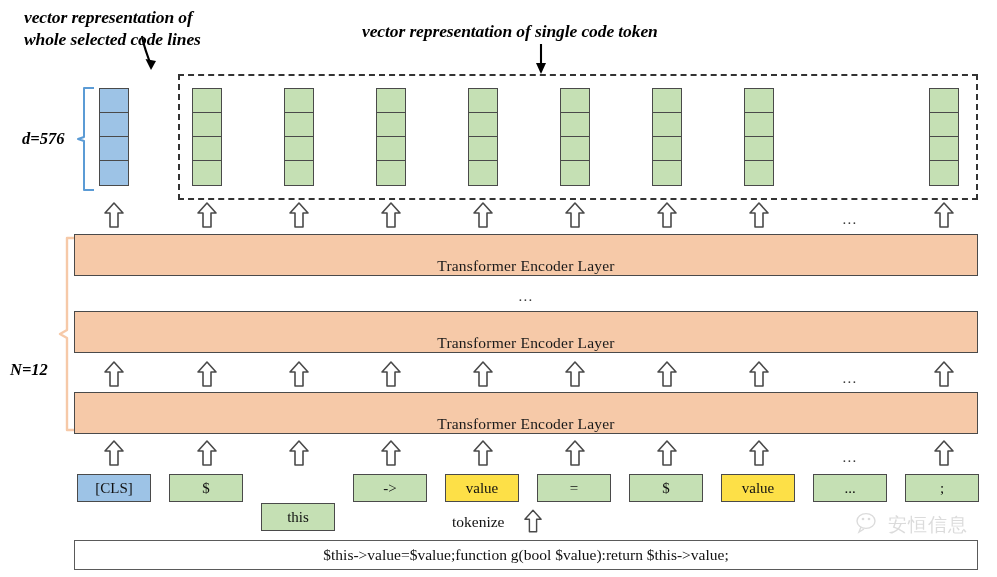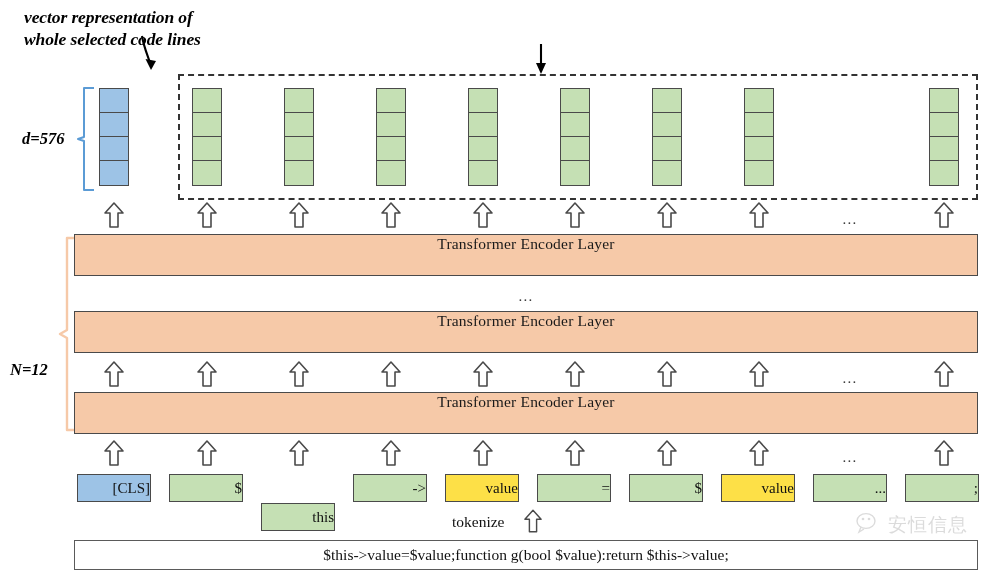--- a/index.html
+++ b/index.html
@@ -43,32 +43,32 @@
   }
   .stack .cell:first-child { margin-top:0; }
   .stack.green .cell { background:#c5e0b4; }
   .stack.blue  .cell { background:#9dc3e6; }
 
   
   .enc-layer {
     box-sizing:border-box;
     background:#f6c9a8;
     border:1.8px solid #4a4a4a;
-    display:flex; align-items:flex-start; justify-content:center;
+    display:flex; align-items:flex-end; justify-content:center;
     font-family:"Liberation Serif", serif;
     font-size:15.5px;
     color:#1a1a1a;
     letter-spacing:0.2px;
   }
 
   
   .token {
     box-sizing:border-box;
     border:1.6px solid #4a4a4a;
-    display:flex; align-items:center; justify-content:flex-end;
+    display:flex; align-items:center; justify-content:center;
     font-family:"Liberation Serif", serif;
     font-size:15px;
     color:#111;
     line-height:1;
   }
   .token.green { background:#c5e0b4; }
   .token.blue  { background:#9dc3e6; }
   .token.gray  { background:#fde047; }
 
   
@@ -114,20 +114,21 @@
   }
 </style>
 </head>
 <body>
 
 <div id="stage">
 
   <div class="abs caption" style="left:24px; top:6px; width:240px;">vector representation of
 whole selected code lines</div>
 
+  <div class="abs caption" style="left:362px; top:20px; width:400px;">vector representation of single code token</div>
 
   <svg class="abs icon" style="left:130px; top:32px;" width="34" height="40" viewBox="0 0 34 40">
     <path d="M12 4 C 14 16, 18 24, 21 34" stroke="#000" stroke-width="2.1" fill="none"></path>
     <path d="M21 38 L 15.5 27 L 26 29 Z" fill="#000"></path>
   </svg>
 
   <svg class="abs icon" style="left:528px; top:42px;" width="28" height="34" viewBox="0 0 28 34">
     <path d="M13 2 L 13 26" stroke="#000" stroke-width="2.1" fill="none"></path>
     <path d="M13 32 L 8 21 L 18 21 Z" fill="#000"></path>
   </svg>

